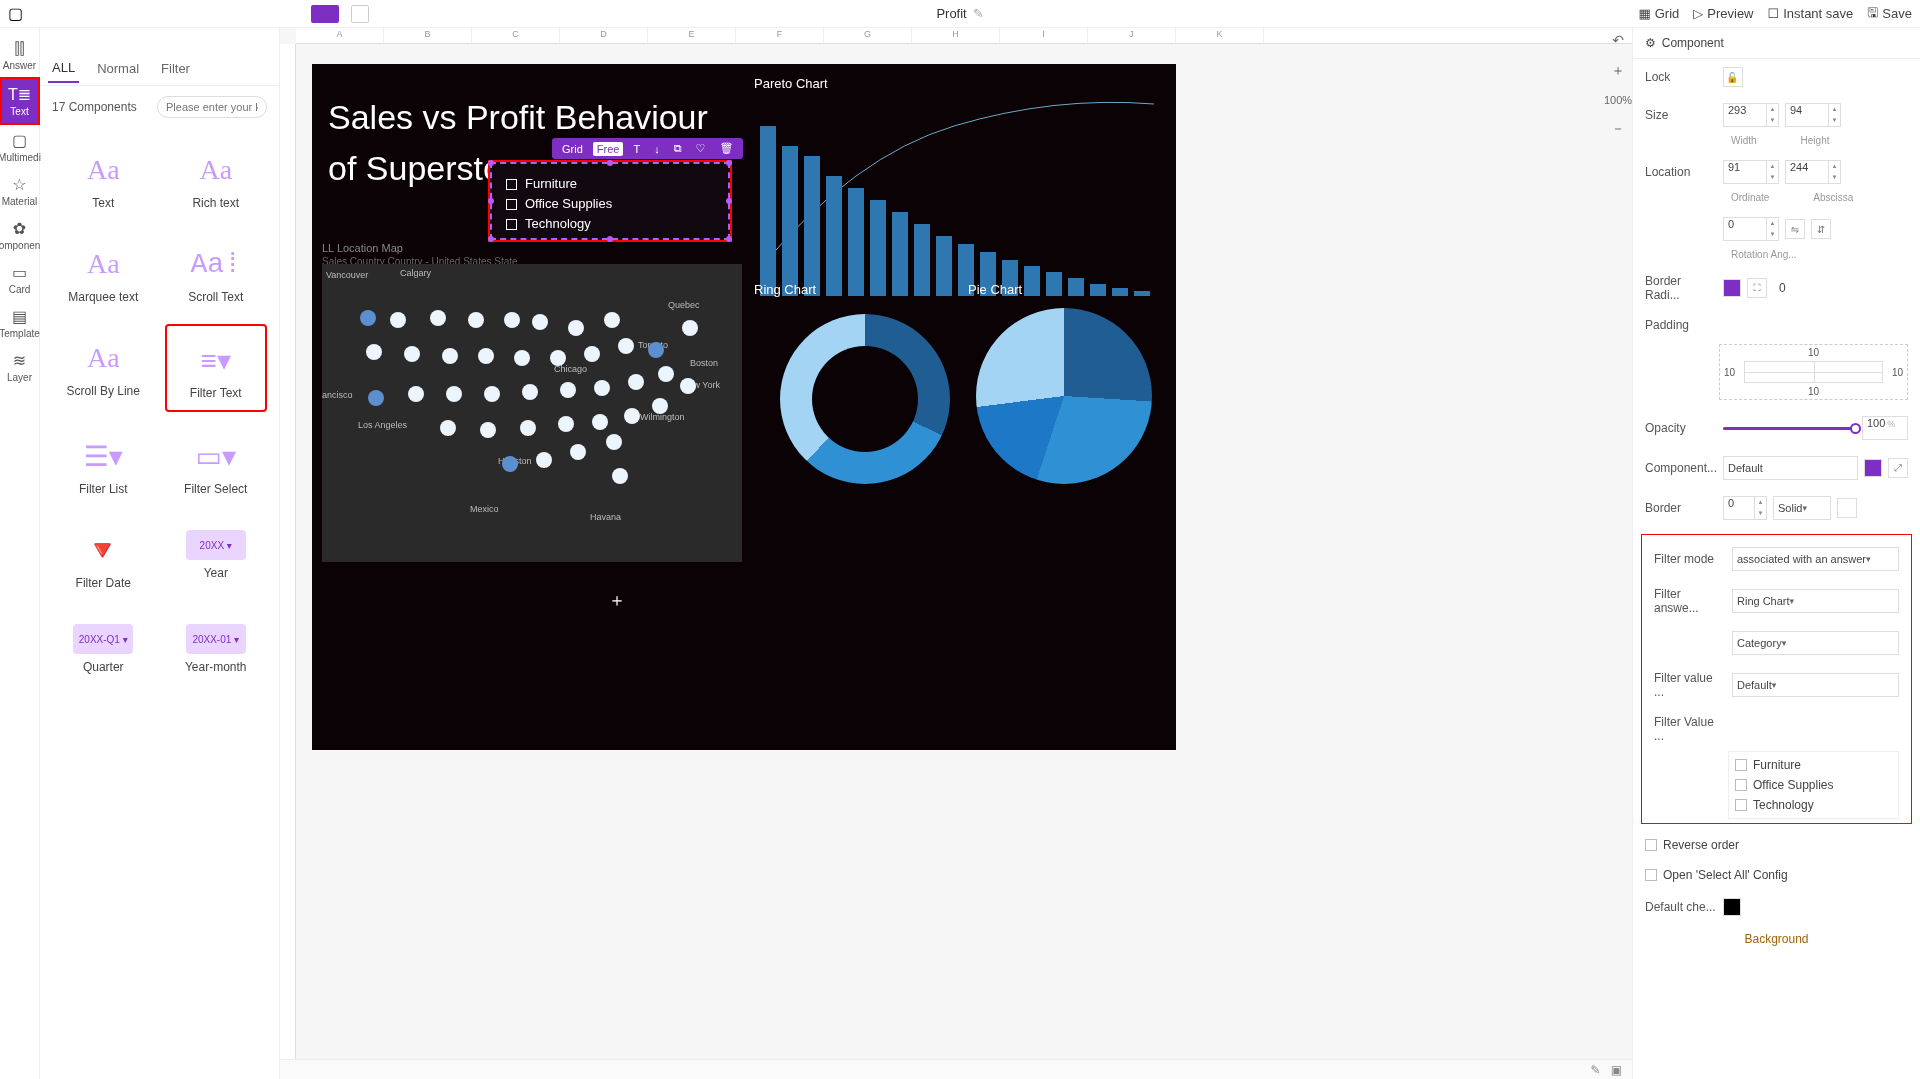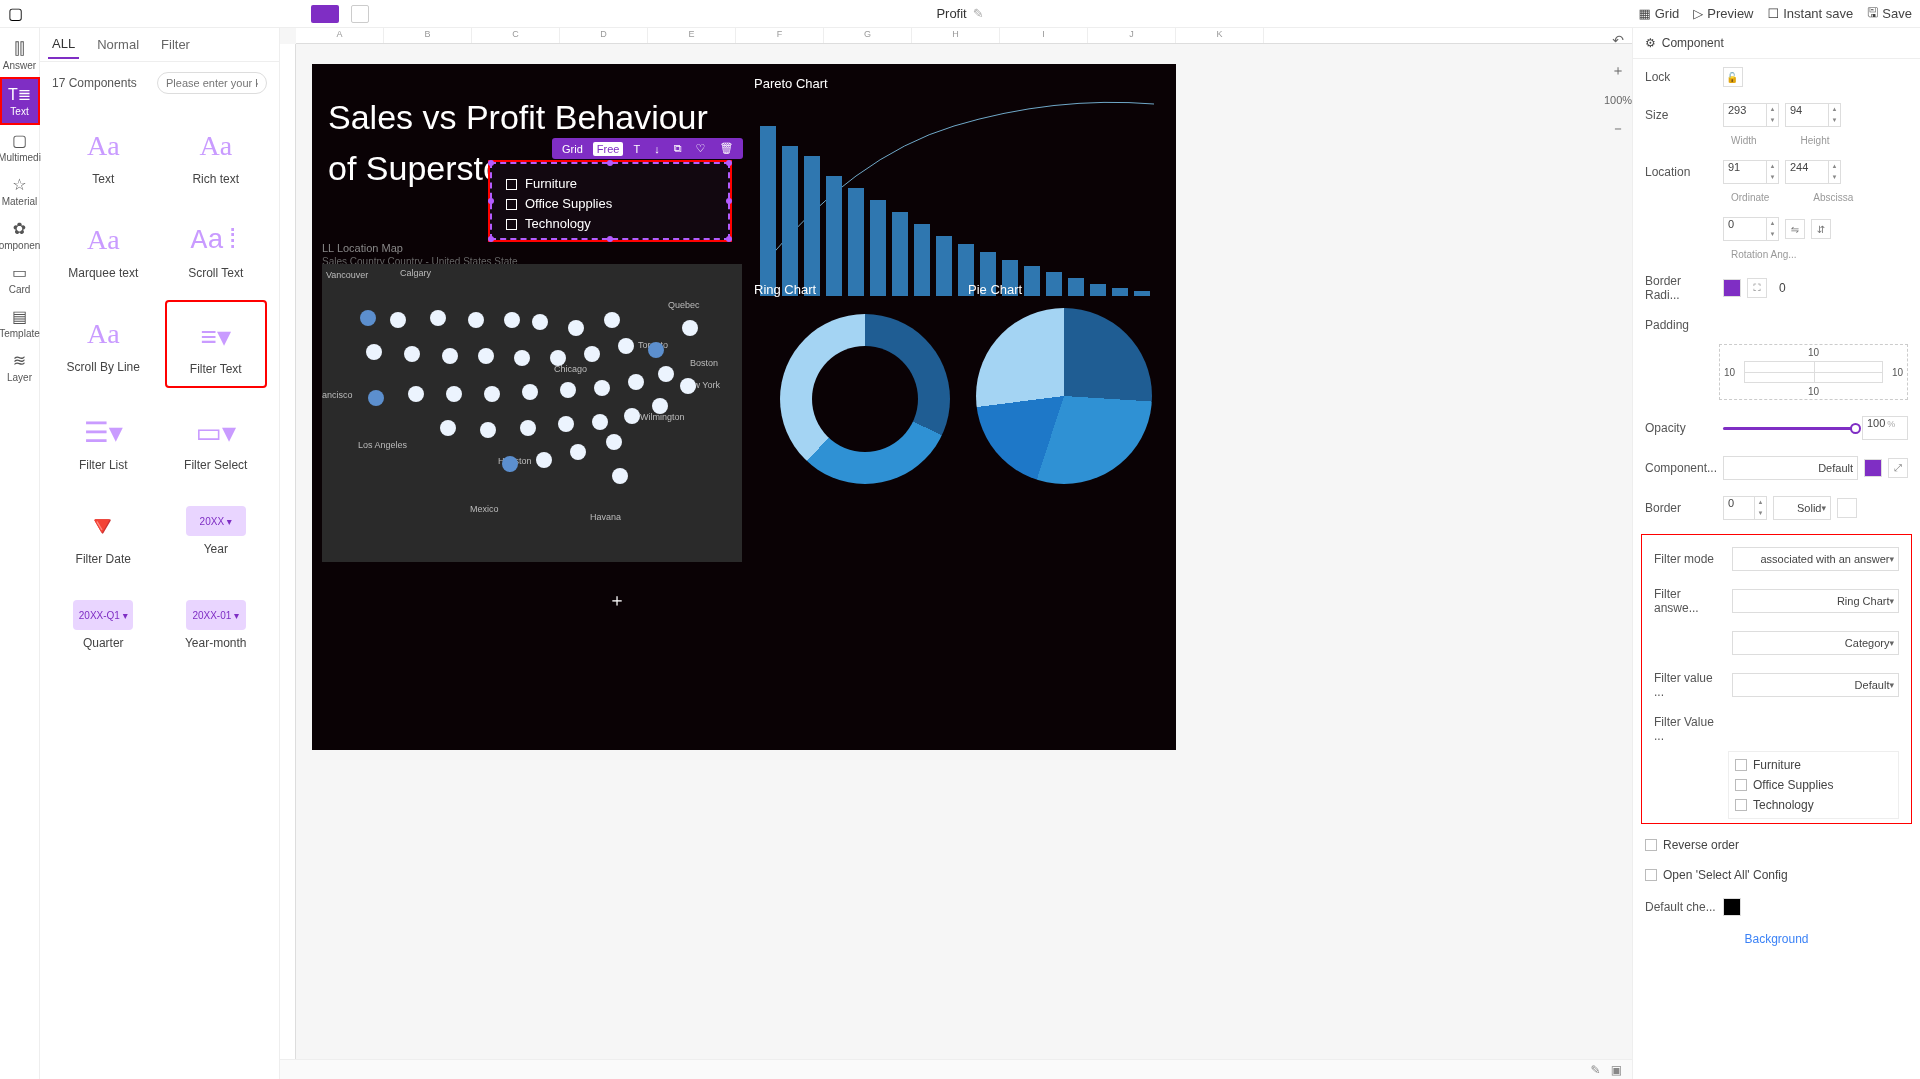--- a/index.html
+++ b/index.html
@@ -15,21 +15,21 @@
 .tb-item { display: flex; align-items: center; gap: 4px; cursor: pointer; }
 
 
 .leftrail { position: absolute; left: 0; top: 28px; bottom: 0; width: 40px; border-right: 1px solid #eee; display: flex; flex-direction: column; align-items: center; padding-top: 6px; }
 .rail-item { width: 40px; padding: 6px 0; font-size: 10px; color: #555; display: flex; flex-direction: column; align-items: center; gap: 2px; cursor: pointer; }
 .rail-item.active { background: #7f2ec4; color: #fff; border: 2px solid red; }
 .rail-icon { font-size: 16px; }
 
 
 .leftpanel { position: absolute; left: 40px; top: 28px; bottom: 0; width: 240px; border-right: 1px solid #eee; display: flex; flex-direction: column; }
-.lp-tabs { display: flex; border-bottom: 1px solid #eee; height: 34px; align-items: center; padding-left: 8px; gap: 14px; font-size: 13px; }
+.lp-tabs { display: flex; border-bottom: 1px solid #eee; height: 34px; align-items: center; padding-left: 8px; gap: 14px; font-size: 13px; margin-top: 24px; }
 .lp-tab { color: #666; cursor: pointer; padding: 6px 4px; }
 .lp-tab.active { color: #333; border-bottom: 2px solid #7f2ec4; font-weight: 500; }
 .lp-header { display: flex; align-items: center; justify-content: space-between; padding: 10px 12px; font-size: 12px; color: #555; }
 .lp-search { width: 110px; height: 22px; border: 1px solid #ddd; border-radius: 12px; font-size: 11px; padding: 0 8px; color: #aaa; }
 .lp-grid { flex: 1; overflow: auto; display: grid; grid-template-columns: 1fr 1fr; gap: 10px; padding: 8px 12px; align-content: start; }
 .comp-card { display: flex; flex-direction: column; align-items: center; gap: 6px; padding: 14px 4px 10px; border-radius: 4px; cursor: pointer; }
 .comp-card.highlighted { border: 2px solid red; }
 .comp-icon { width: 48px; height: 40px; display: flex; align-items: center; justify-content: center; color: #c99bff; font-size: 28px; }
 .comp-label { font-size: 12px; color: #444; }
 .comp-thumb { width: 60px; height: 30px; background: #e9d5ff; color: #7f2ec4; font-size: 10px; display: flex; align-items: center; justify-content: center; border-radius: 4px; }
@@ -88,21 +88,21 @@
 .padding-box .pb { position: absolute; bottom: 2px; left: 50%; transform: translateX(-50%); }
 .padding-box .pl { position: absolute; left: 4px; top: 50%; transform: translateY(-50%); }
 .padding-box .pr { position: absolute; right: 4px; top: 50%; transform: translateY(-50%); }
 .padding-box .inner { position: absolute; left: 24px; right: 24px; top: 16px; bottom: 16px; border: 1px solid #ddd; }
 .padding-box .inner::before, .padding-box .inner::after { content:""; position:absolute; background:#ddd; }
 .padding-box .inner::before { left:0; right:0; top:50%; height:1px; }
 .padding-box .inner::after { top:0; bottom:0; left:50%; width:1px; }
 .slider { flex: 1; height: 3px; background: #ddd; position: relative; border-radius: 2px; }
 .slider .fill { position: absolute; left: 0; top: 0; bottom: 0; background: #7f2ec4; border-radius: 2px; }
 .slider .thumb { position: absolute; top: -4px; width: 11px; height: 11px; border-radius: 50%; background: #fff; border: 2px solid #7f2ec4; }
-.select { flex: 1; height: 24px; border: 1px solid #ddd; padding: 0 4px; font-size: 11px; background: #fff; display: flex; align-items: center; justify-content: flex-end; }
+.select { flex: 1; height: 24px; border: 1px solid #ddd; padding: 0 4px; font-size: 11px; background: #fff; display: flex; align-items: center; justify-content: flex-start; }
 .select .arr { font-size: 9px; color: #666; }
 .highlight-box { margin: 6px 8px; border: 1px solid red; padding: 4px 0; }
 .checklist { border: 1px solid #eee; margin-left: 86px; margin-right: 12px; padding: 6px; display: flex; flex-direction: column; gap: 6px; }
 .checklist .cl-row { display: flex; align-items: center; gap: 6px; }
 .checklist .cb { width: 12px; height: 12px; border: 1px solid #bbb; }
 .swatch { width: 18px; height: 18px; border: 1px solid #ddd; background: #000; }
 .swatch.purple { background: #7f2ec4; }
 .tiny-btn { width: 20px; height: 20px; border: 1px solid #ddd; display: flex; align-items: center; justify-content: center; font-size: 10px; color: #777; }
 .bottom-status { position: absolute; left: 0; right: 0; bottom: 0; height: 20px; border-top: 1px solid #eee; background: #fafafa; display: flex; align-items: center; justify-content: flex-end; gap: 10px; padding: 0 10px; color: #888; font-size: 12px; }
 </style>
@@ -266,21 +266,21 @@
 
     <div class="map-region">
       <div class="city" style="left:4px;top:6px;">Vancouver</div>
       <div class="city" style="left:78px;top:4px;">Calgary</div>
       <div class="city" style="left:346px;top:36px;">Quebec</div>
       <div class="city" style="left:316px;top:76px;">Toronto</div>
       <div class="city" style="left:368px;top:94px;">Boston</div>
       <div class="city" style="left:360px;top:116px;">New York</div>
       <div class="city" style="left:232px;top:100px;">Chicago</div>
       <div class="city" style="left:0px;top:126px;">ancisco</div>
-      <div class="city" style="left:36px;top:156px;margin-top:20px;">Los Angeles</div>
+      <div class="city" style="left:36px;top:156px;">Los Angeles</div>
       <div class="city" style="left:176px;top:192px;">Houston</div>
       <div class="city" style="left:148px;top:240px;">Mexico</div>
       <div class="city" style="left:268px;top:248px;">Havana</div>
       <div class="city" style="left:318px;top:148px;">Wilmington</div>
       <div class="dot blue" style="left:38px;top:46px;"></div>
         <div class="dot" style="left:68px;top:48px;"></div>
       <div class="dot" style="left:108px;top:46px;"></div>
         <div class="dot" style="left:146px;top:48px;"></div>
       <div class="dot" style="left:182px;top:48px;"></div>
         <div class="dot" style="left:210px;top:50px;"></div>
@@ -550,16 +550,16 @@
     </div>
   <div class="rp-row">
       <div class="cb" style="width:12px;height:12px;border:1px solid #bbb;"></div>
       <span>Open 'Select All' Config</span>
     </div>
 
   <div class="rp-row">
       <span class="rp-label">Default che...</span>
     <div class="swatch"></div>
   </div>
-  <div class="rp-row" style="justify-content:center;color:#3b82f6;">
+  <div class="rp-row" style="justify-content:center;color:#a16207;">
       <span>Background</span>
     </div>
 </div>
 
 </body></html>

